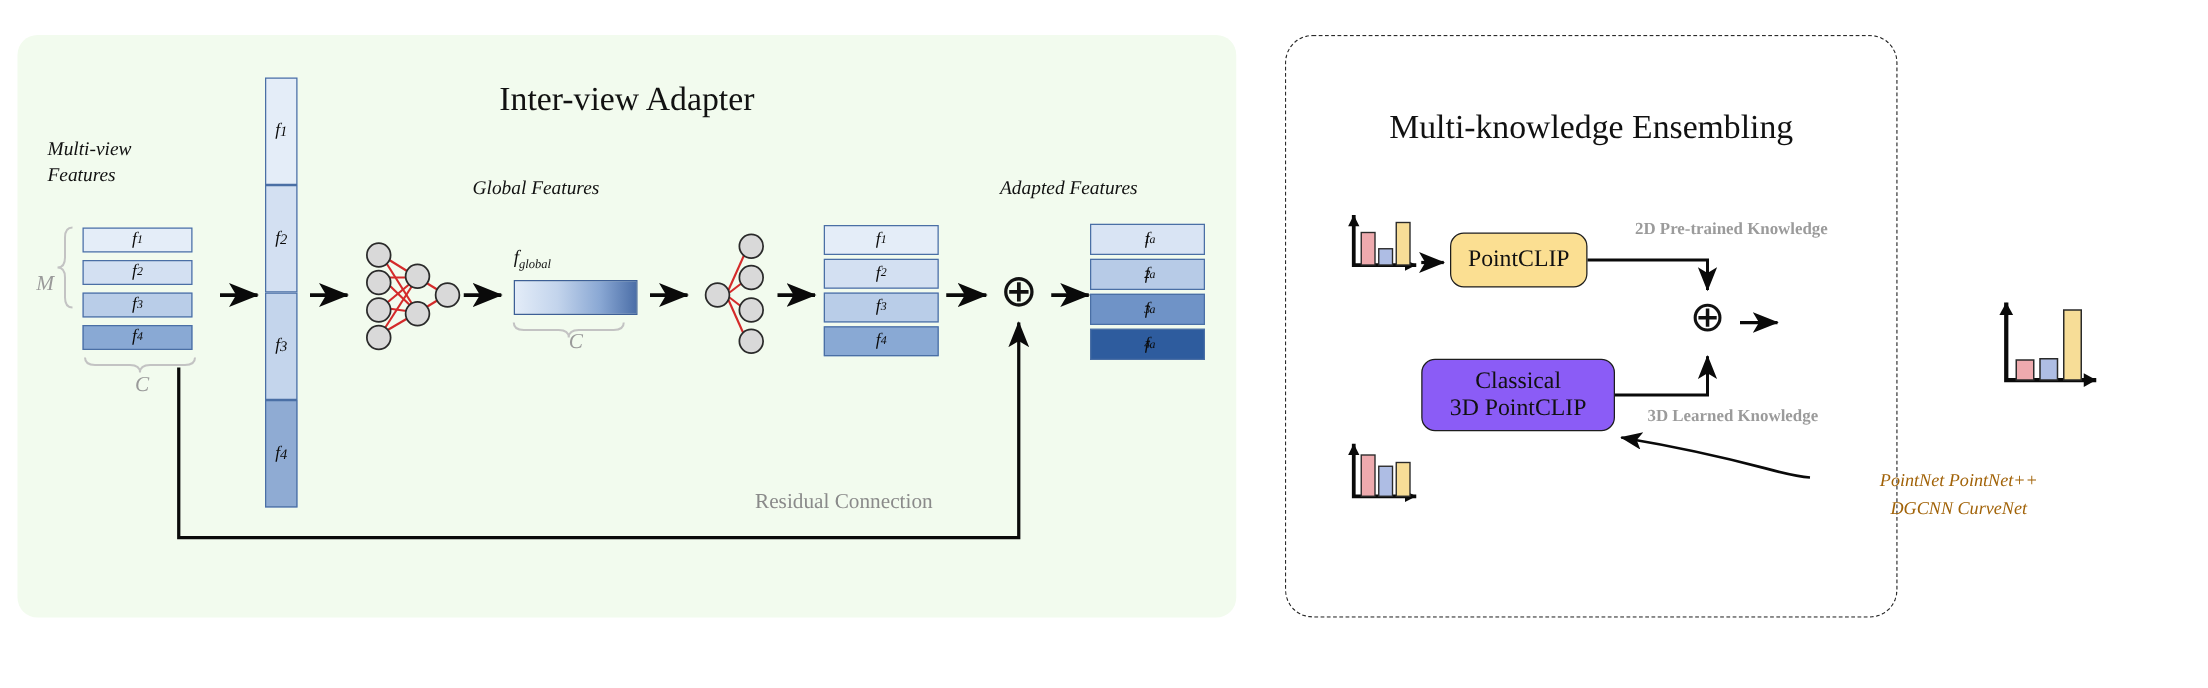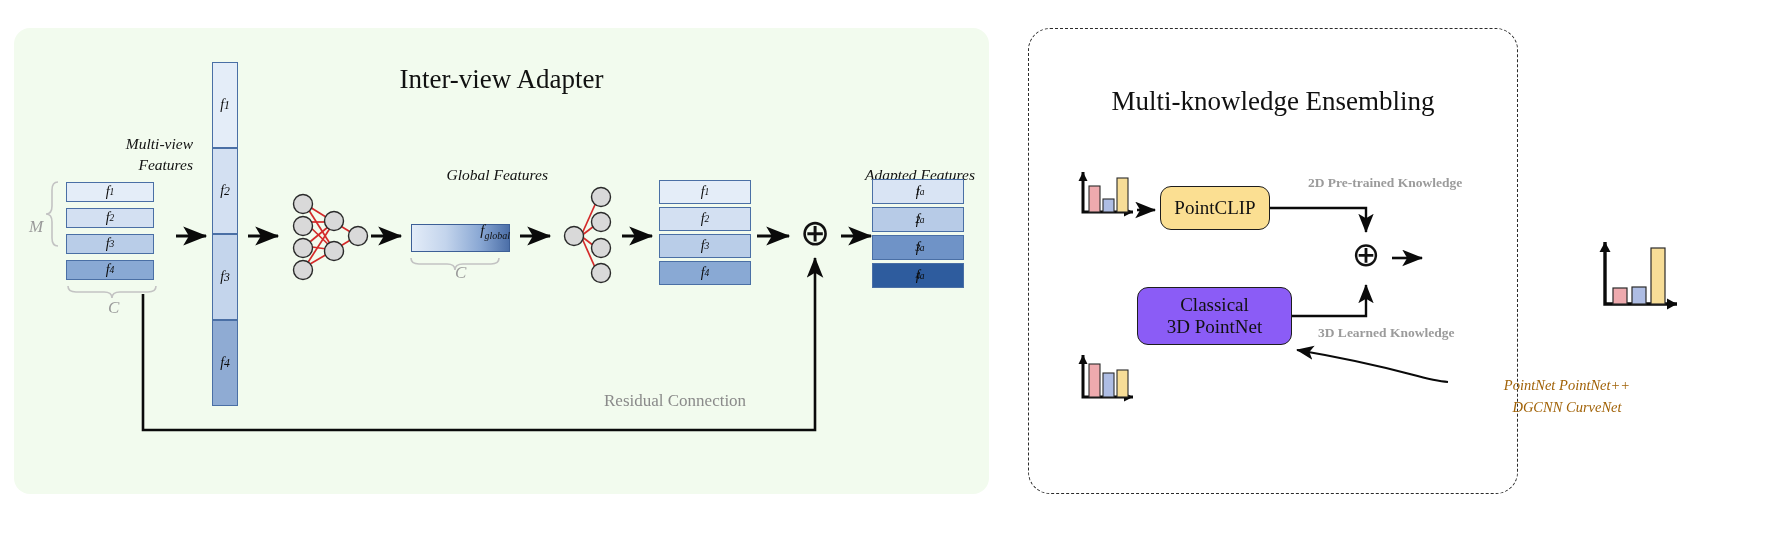--- a/index.html
+++ b/index.html
@@ -10,21 +10,21 @@
   .left-panel{
     position:absolute;left:14px;top:28px;width:975px;height:466px;
     background:#f2fbee;border-radius:16px;
   }
   .panel-title{
     position:absolute;font-family:"Liberation Serif",serif;font-weight:400;
     font-size:27px;color:#111;white-space:nowrap;
   }
   .ital-label{
     position:absolute;font-family:"Liberation Serif",serif;font-style:italic;
-    font-size:15.5px;color:#111;text-align:right;line-height:1.35;white-space:nowrap;margin-top:24px;
+    font-size:15.5px;color:#111;text-align:left;line-height:1.35;white-space:nowrap;
   }
   .grey-label{
     position:absolute;font-family:"Liberation Serif",serif;font-size:17px;
     color:#8a8a8a;white-space:nowrap;
   }
   .mathi{font-family:"Liberation Serif",serif;font-style:italic;}
   .brace-lbl{
     position:absolute;font-family:"Liberation Serif",serif;font-style:italic;
     font-size:17px;color:#9a9a9a;
   }
@@ -187,21 +187,21 @@
   <div style="position:absolute;left:798px;top:216px;width:34px;height:34px;font-size:36px;line-height:34px;text-align:center;color:#111;font-family:'Liberation Serif',serif;">⊕</div>
 
   <div class="right-panel"></div>
 
   <div class="panel-title" style="left:1028px;top:86px;width:490px;text-align:center;">Multi-knowledge Ensembling</div>
 
   <div class="node-box" style="left:1160px;top:186px;width:110px;height:44px;background:#fbdf92;">PointCLIP</div>
 
   <div class="node-box" style="left:1137px;top:287px;width:155px;height:58px;background:#8b5cf6;flex-direction:column;">
     <span>Classical</span>
-    <span>3D PointNet</span>
+    <span>3D PointCLIP</span>
   </div>
 
   <div class="knowledge-lbl" style="left:1308px;top:175px;">2D Pre-trained Knowledge</div>
   <div class="knowledge-lbl" style="left:1318px;top:325px;">3D Learned Knowledge</div>
 
   <div class="oplus" style="left:1348px;top:238px;width:36px;text-align:center;">⊕</div>
 
   <div class="nets-lbl" style="left:1437px;top:375px;width:260px;">
     <span>PointNet  PointNet++</span><br>
     <span>DGCNN   CurveNet</span>

